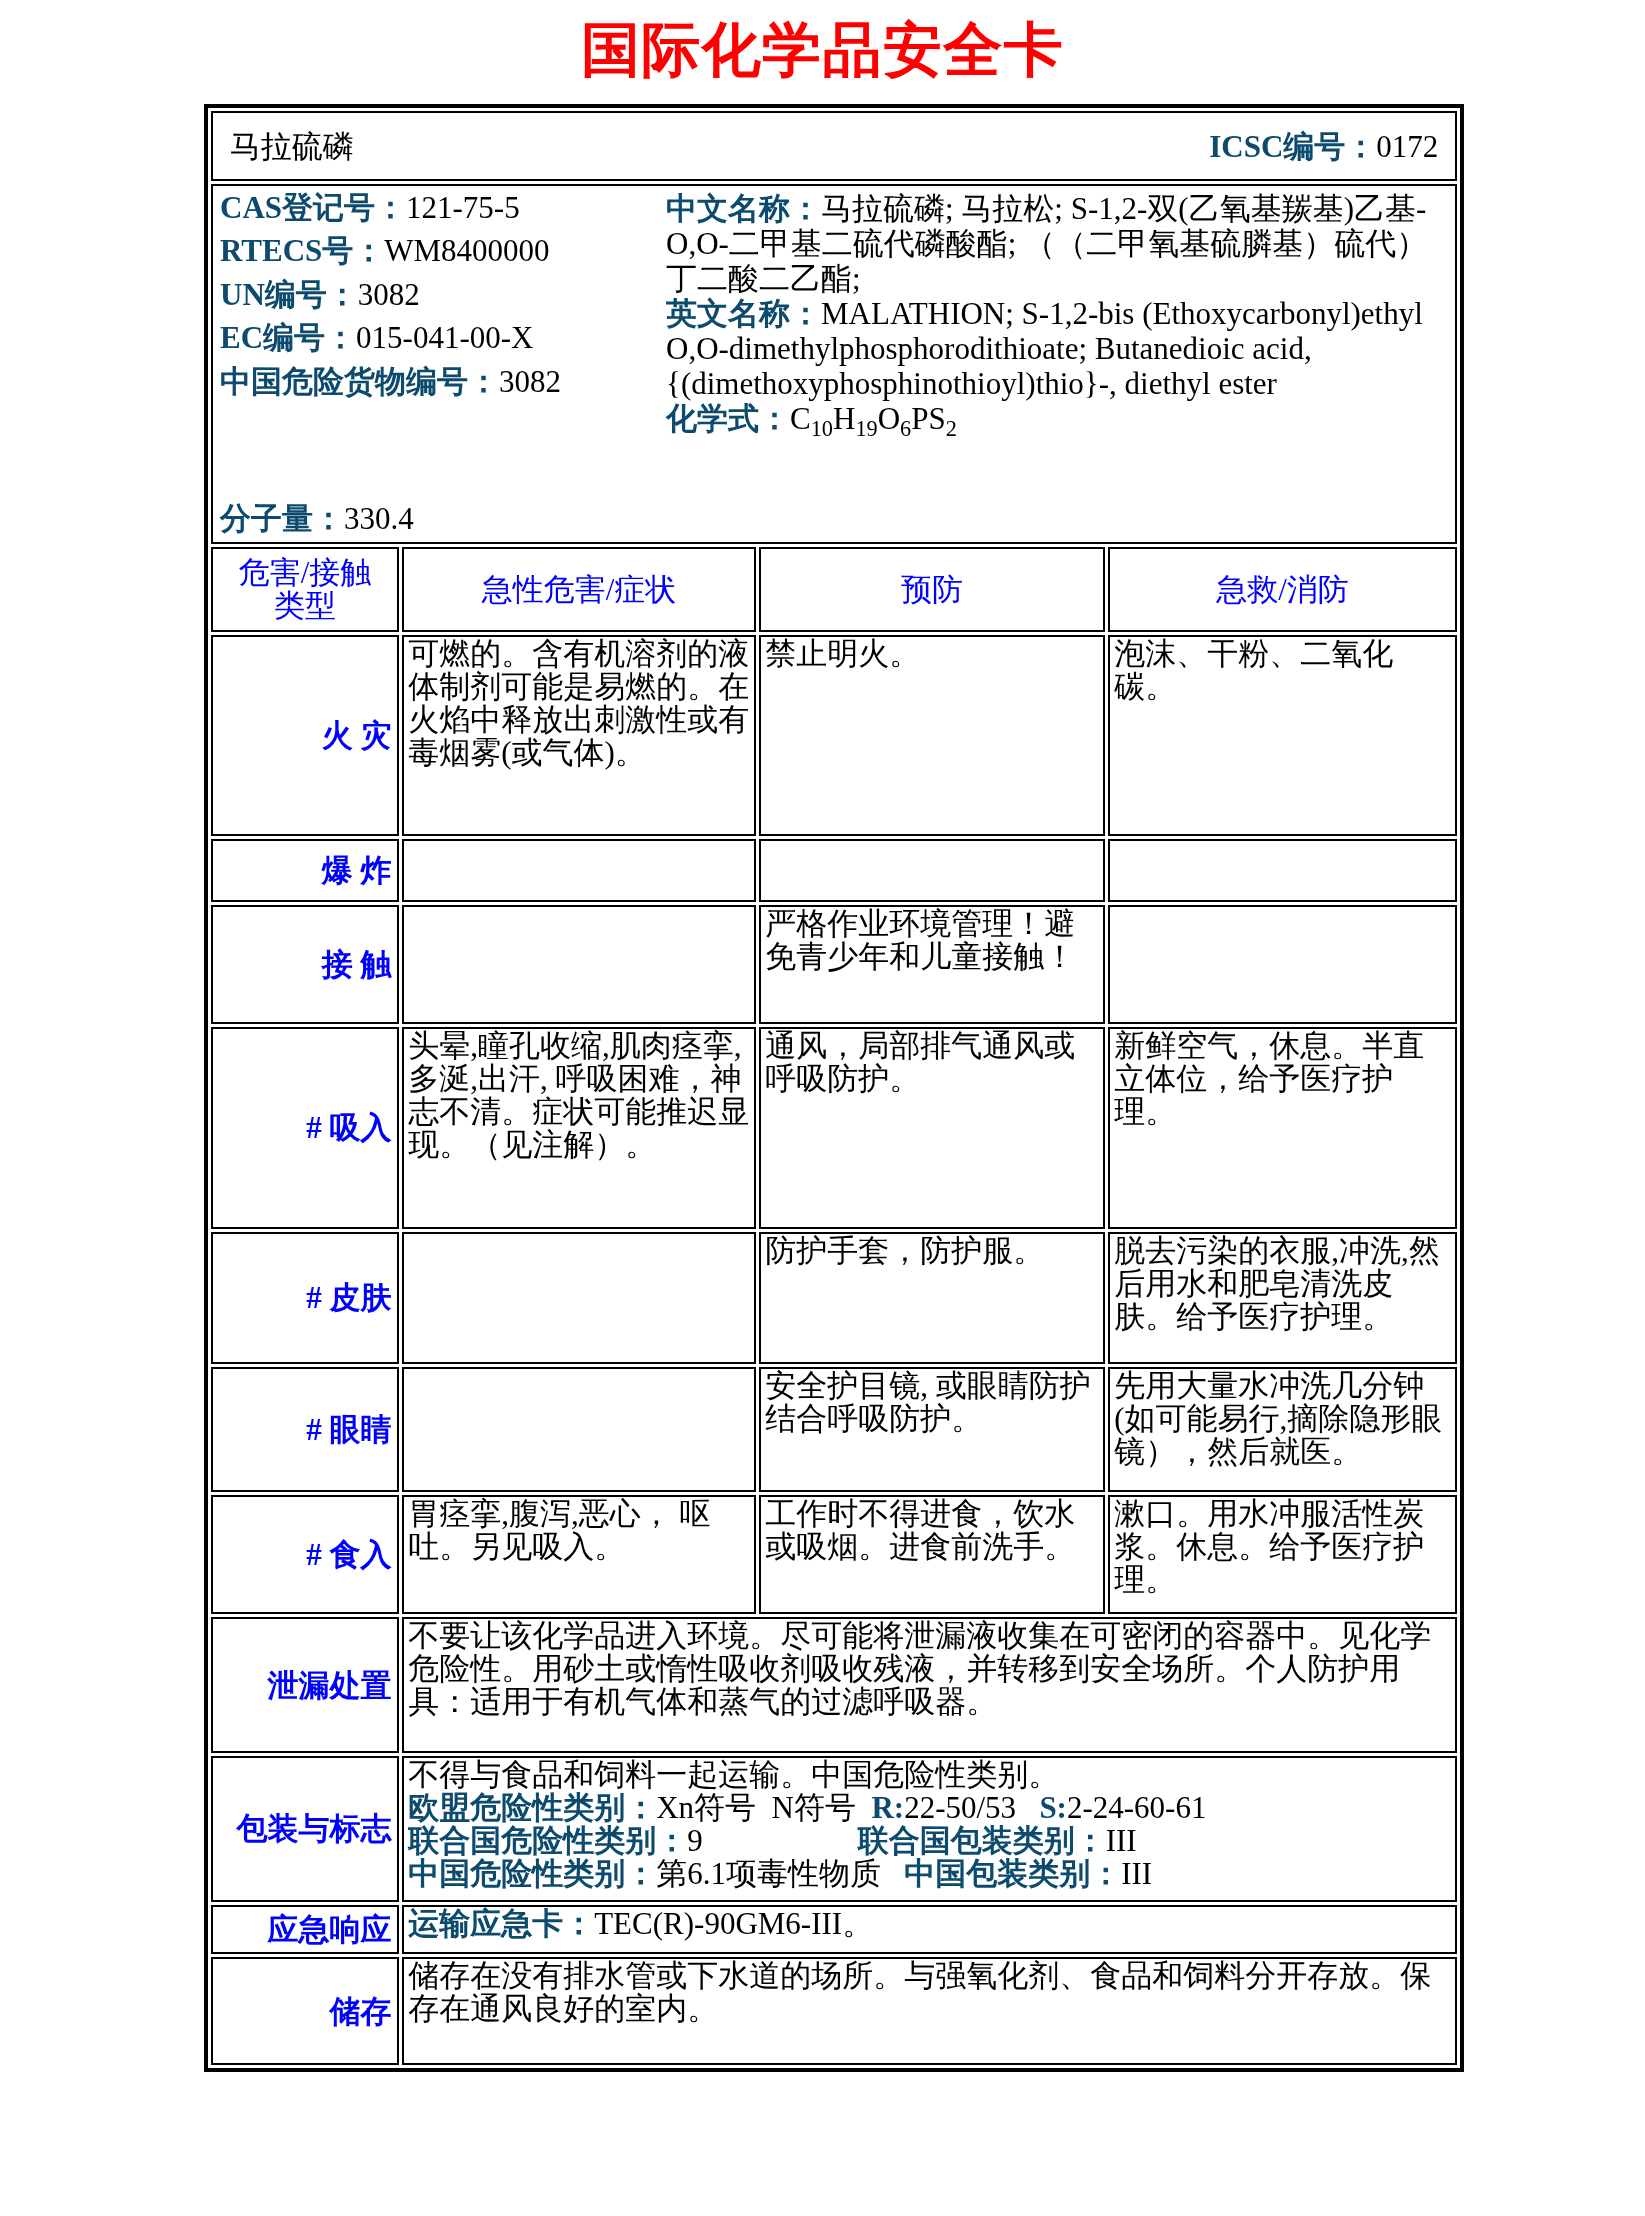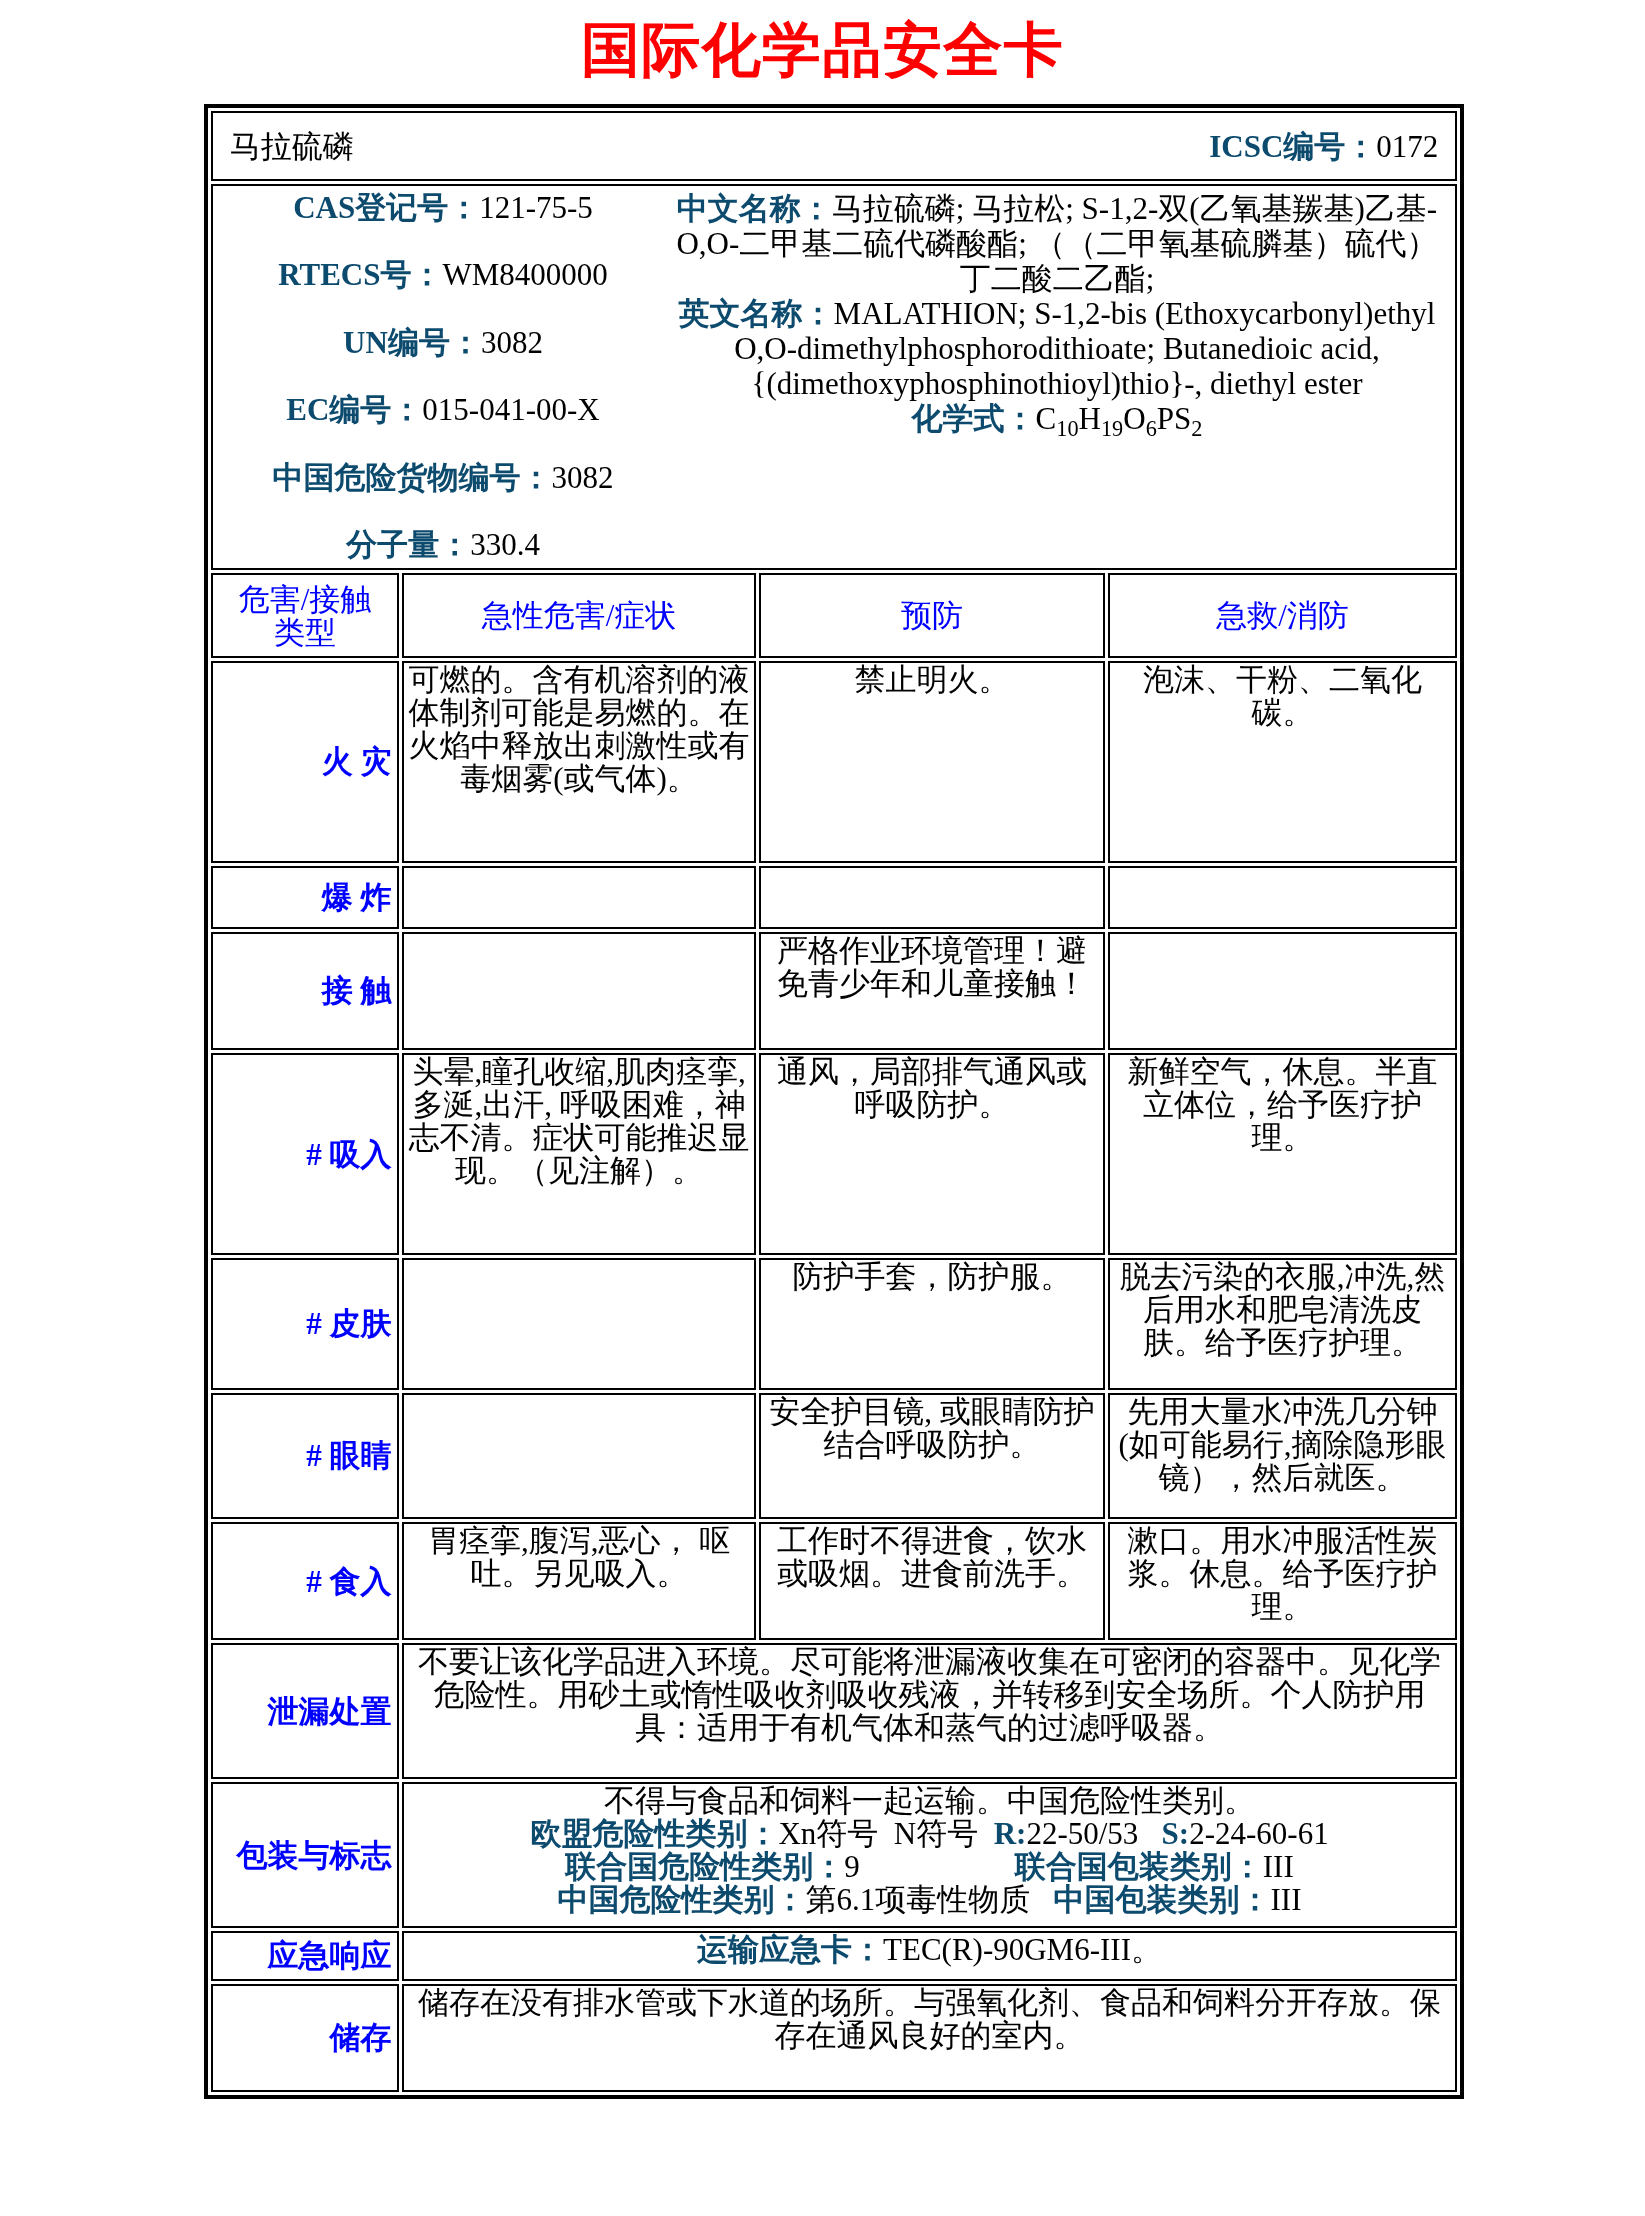--- a/index.html
+++ b/index.html
@@ -15,30 +15,29 @@
   }
   table.card{
     margin:21px 0 0 204px;width:1237px;
     border-collapse:separate;border-spacing:3.5px;
     border:4.2px solid #000;table-layout:fixed;background:#fff;
   }
   td{
     border:2.1px solid #000;vertical-align:top;
     font-size:31px;line-height:33px;padding:1.4px 5.6px;
     overflow:hidden;
-    text-align:center;
   }
   .blue{color:#0c4a6e;font-weight:bold;}
   
   .top-row-cell{height:61px;vertical-align:middle;padding:2.8px 16.7px;}
   .top-flex{display:flex;justify-content:space-between;align-items:center;}
   
   .ids-cell{padding:4.2px 7px;}
   .ids-flex{display:flex;min-height:347px;}
-  .ids-left{width:446px;display:flex;flex-direction:column;flex-shrink:0;gap:24px;}
+  .ids-left{width:446px;display:flex;flex-direction:column;flex-shrink:0;}
   .ids-right{flex:1;line-height:35px;}
   .id-item{margin-bottom:10.5px;white-space:pre-wrap;}
   .id-mw{margin-top:auto;margin-bottom:2.8px;}
   .name-block{margin:0;}
   sub{font-size:0.72em;line-height:0;}
   
   .hcell{
     height:78px;text-align:center;vertical-align:middle;
     color:#0000ff;font-weight:normal;white-space:pre-line;
   }

